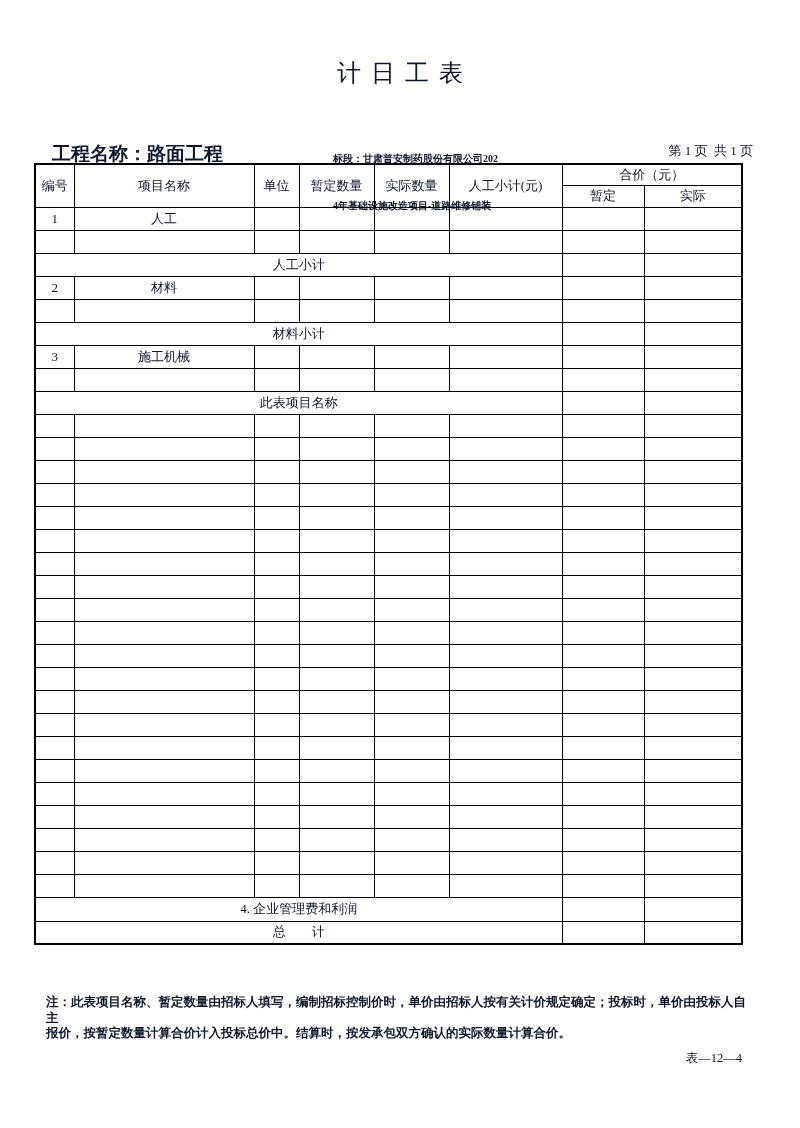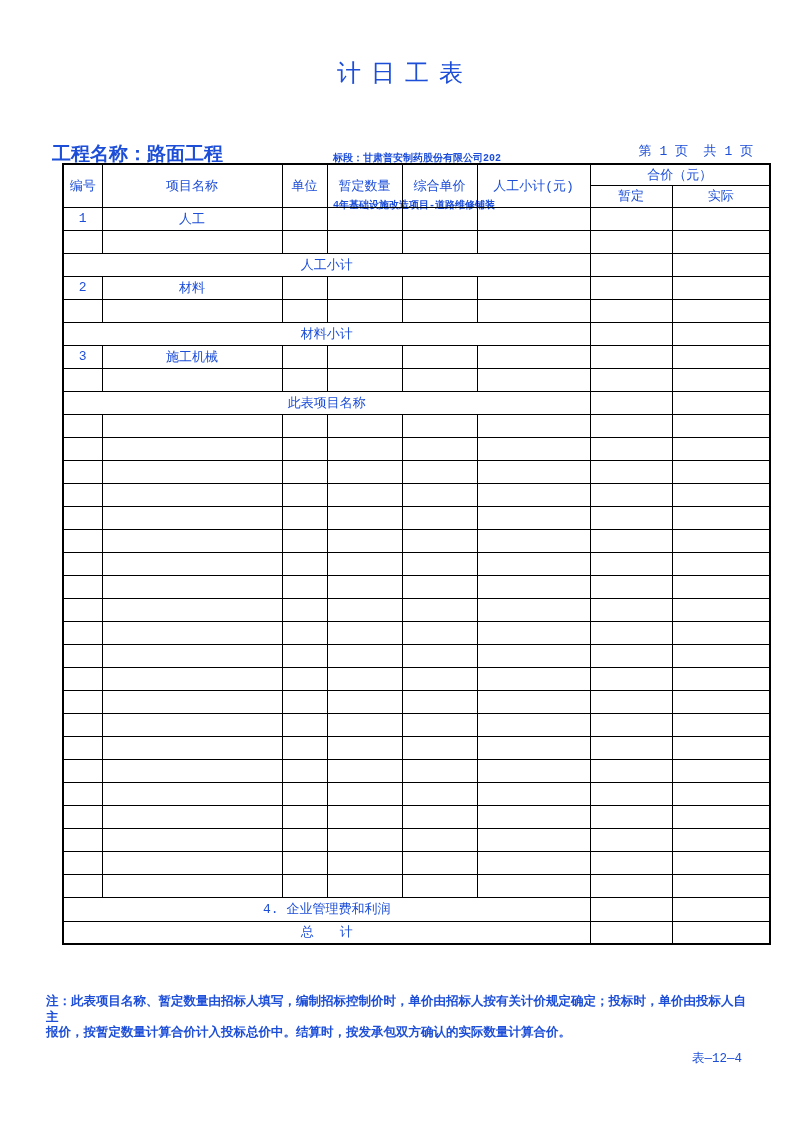--- a/index.html
+++ b/index.html
@@ -1,22 +1,22 @@
 <!DOCTYPE html>
 <html><head>
 <meta charset="utf-8">
 <style>
   html, body { margin: 0; padding: 0; background: #ffffff; }
   .page {
     position: relative;
     width: 800px;
     height: 1128px;
     background: #ffffff;
-    color: #1d4ed8;
-    font-family: Liberation Mono, monospace;
+    color: #0f172a;
+    font-family: Liberation Serif, serif;
     overflow: hidden;
   }
   .doc-title {
     position: absolute;
     top: 57px;
     left: 0;
     width: 100%;
     text-align: center;
     font-size: 24px;
     letter-spacing: 10px;
@@ -44,21 +44,21 @@
   .page-indicator {
     position: absolute;
     top: 142px;
     right: 47px;
     font-size: 13px;
     white-space: pre;
   }
   table.daywork {
     position: absolute;
     top: 163px;
-    left: 62px;
+    left: 34px;
     width: 707px;
     table-layout: fixed;
     border-collapse: collapse;
     border: 2px solid #000000;
     font-size: 13px;
   }
   table.daywork th, table.daywork td {
     border: 1px solid #000000;
     padding: 0;
     font-weight: normal;
@@ -114,21 +114,21 @@
         <col style="width: 113px;">
         <col style="width: 82px;">
         <col style="width: 98px;">
       </colgroup>
     <thead>
       <tr class="h1">
         <th rowspan="2">编号</th>
         <th rowspan="2">项目名称</th>
         <th rowspan="2">单位</th>
         <th rowspan="2">暂定数量</th>
-        <th rowspan="2">综合单价</th>
+        <th rowspan="2">实际数量</th>
         <th rowspan="2">人工小计(元)</th>
         <th colspan="2">合价（元）</th>
       </tr>
       <tr class="h2">
         <th>暂定</th>
         <th>实际</th>
       </tr>
     </thead>
     <tbody id="table-body">
         <tr>

